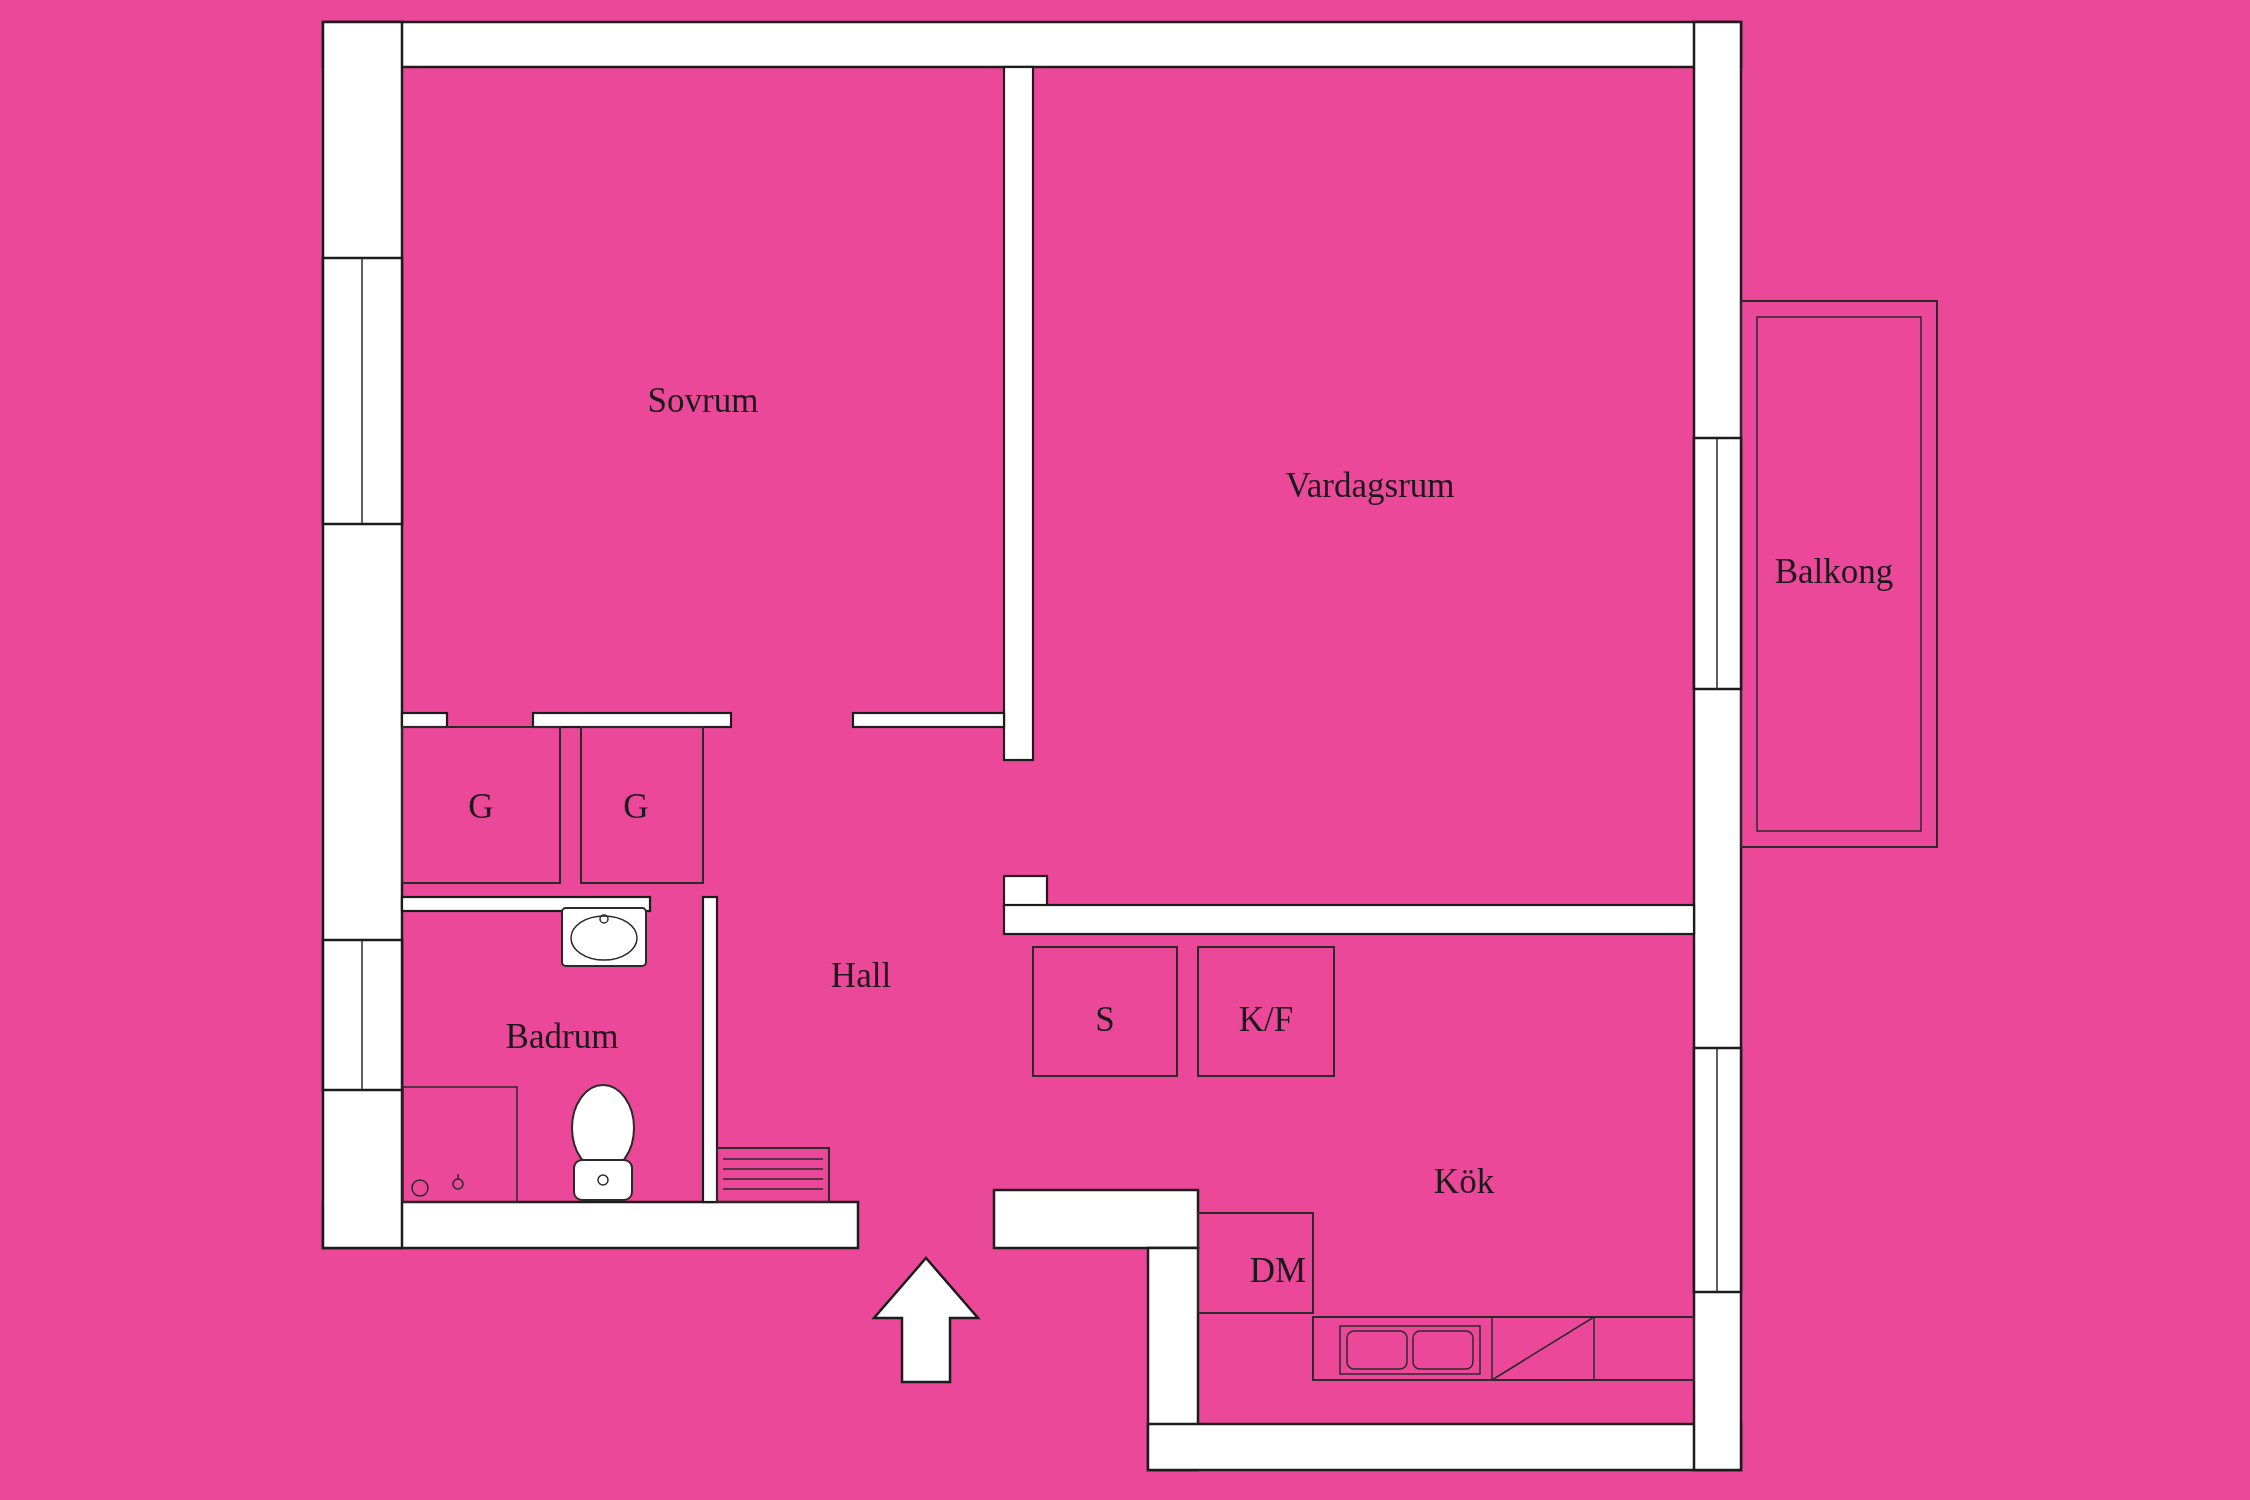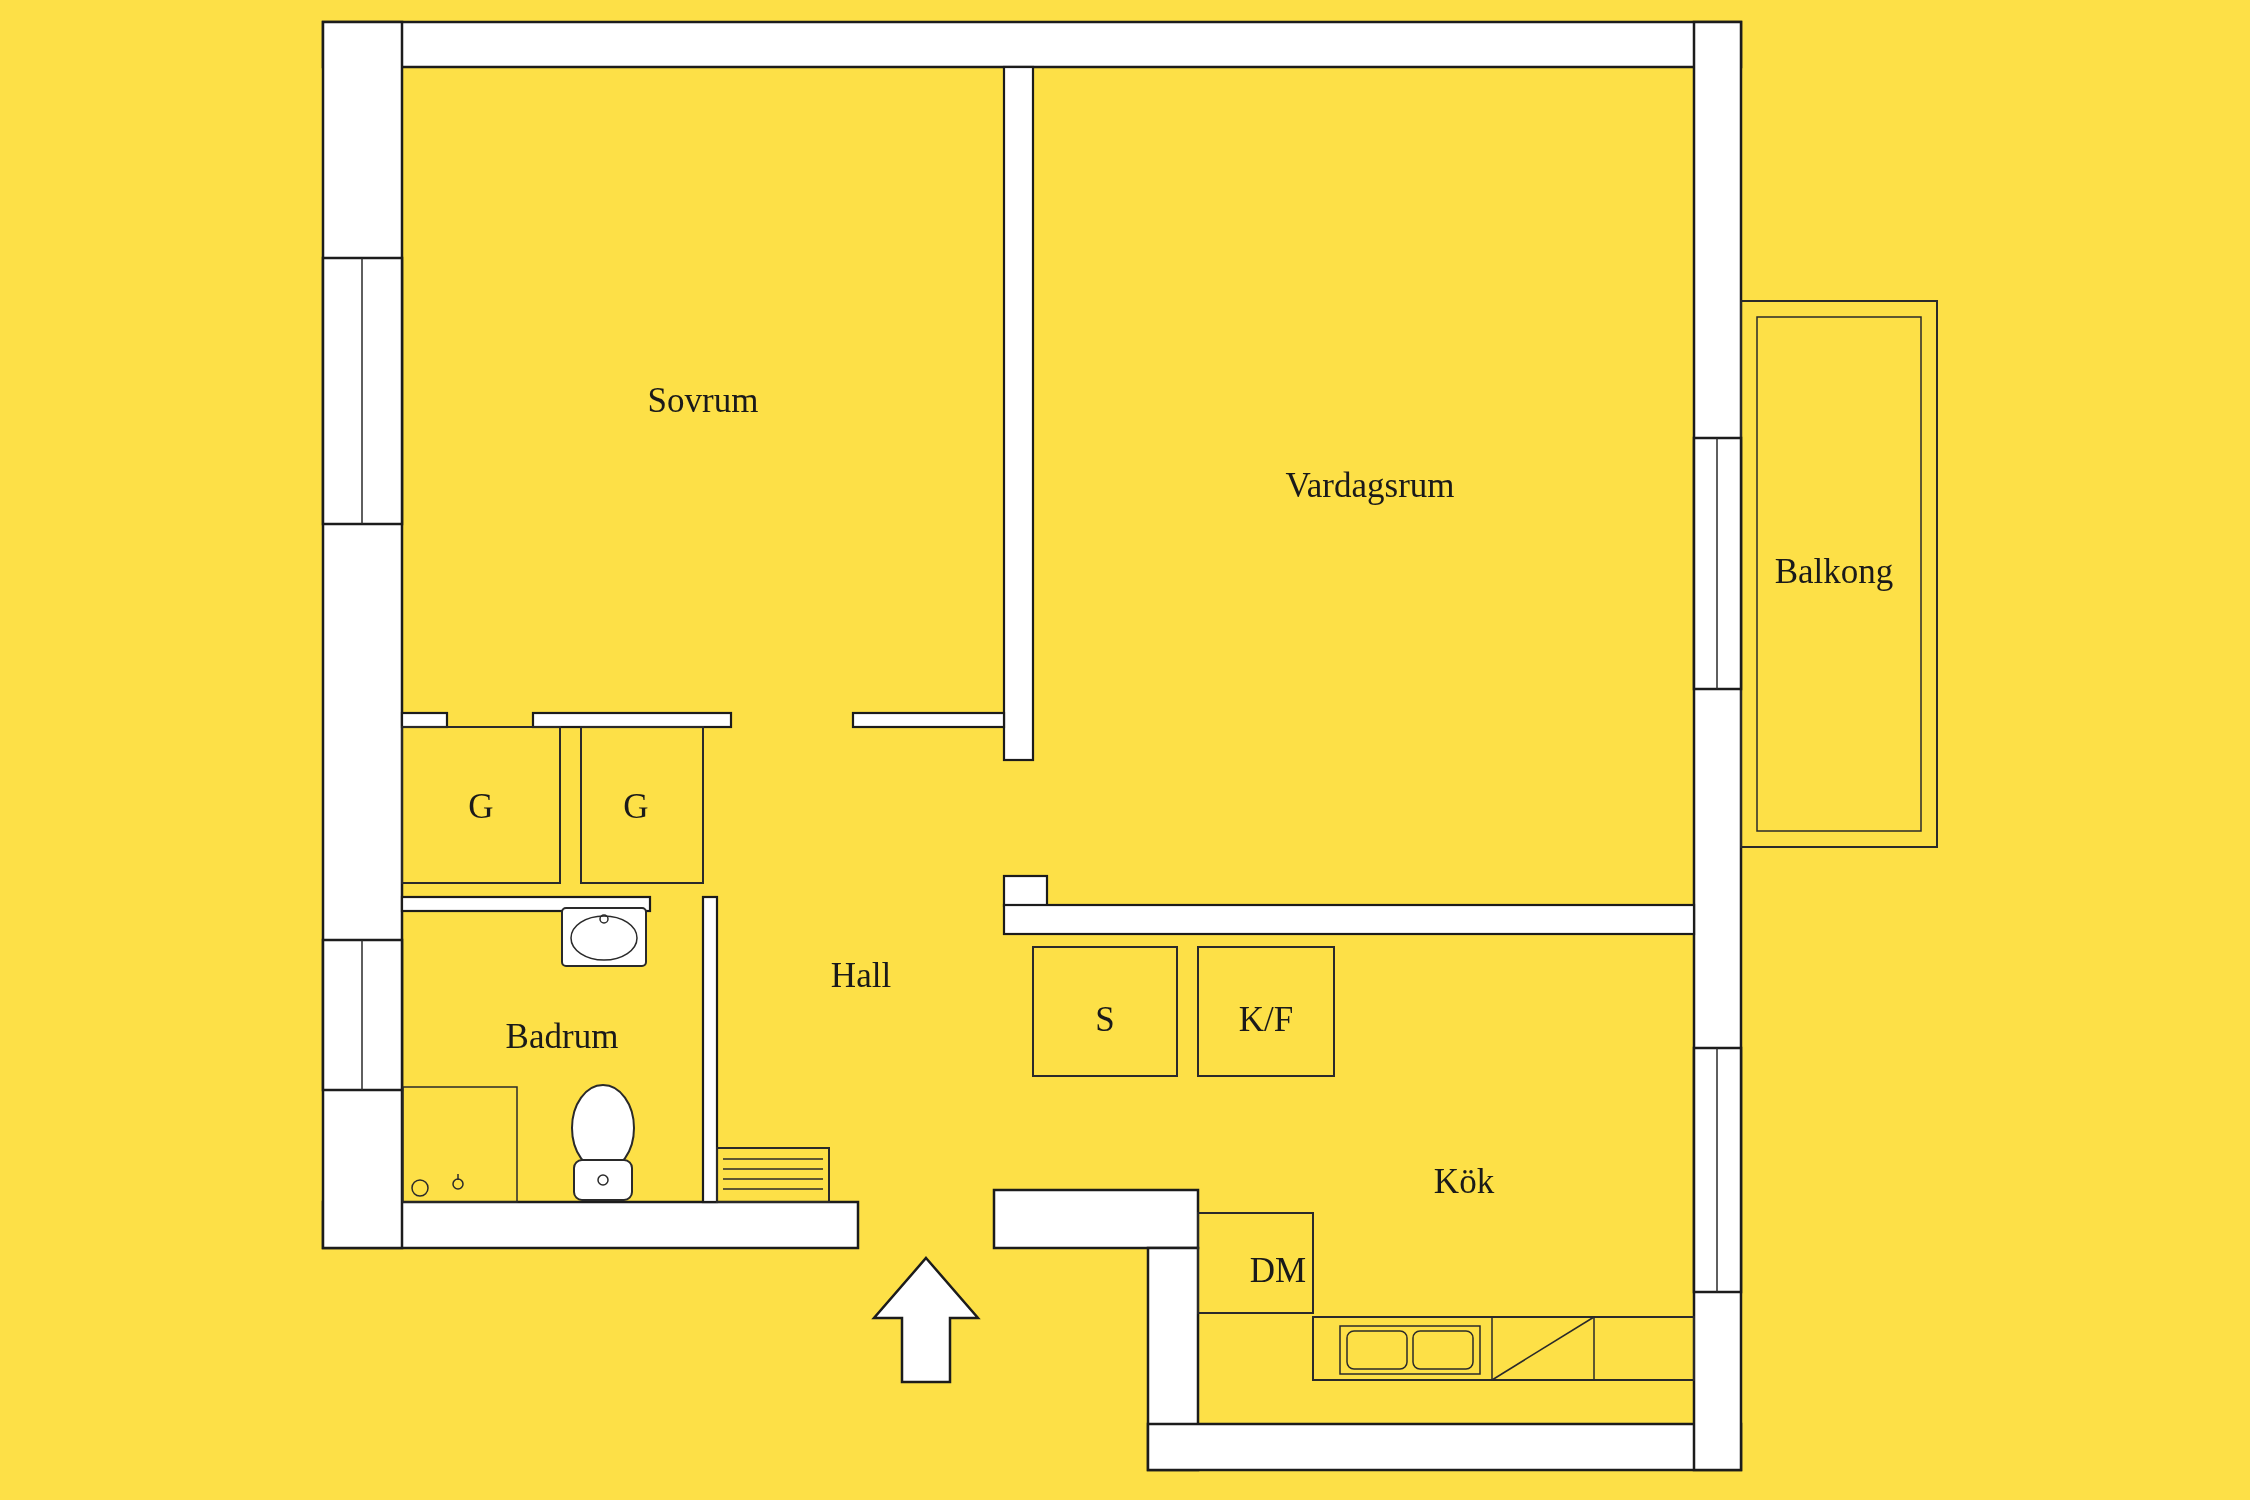--- a/index.html
+++ b/index.html
@@ -7,21 +7,21 @@
     padding: 0;
     background: #ffffff;
     width: 2250px;
     height: 1500px;
     overflow: hidden;
   }
   .plan-wrap {
     position: relative;
     width: 2250px;
     height: 1500px;
-    background: #fde047;
+    background: #ec4899;
   }
   svg { display: block; }
   .wall {
     fill: #ffffff;
     stroke: #1c1c1c;
     stroke-width: 2.5;
   }
   .iwall {
     fill: #ffffff;
     stroke: #1c1c1c;

